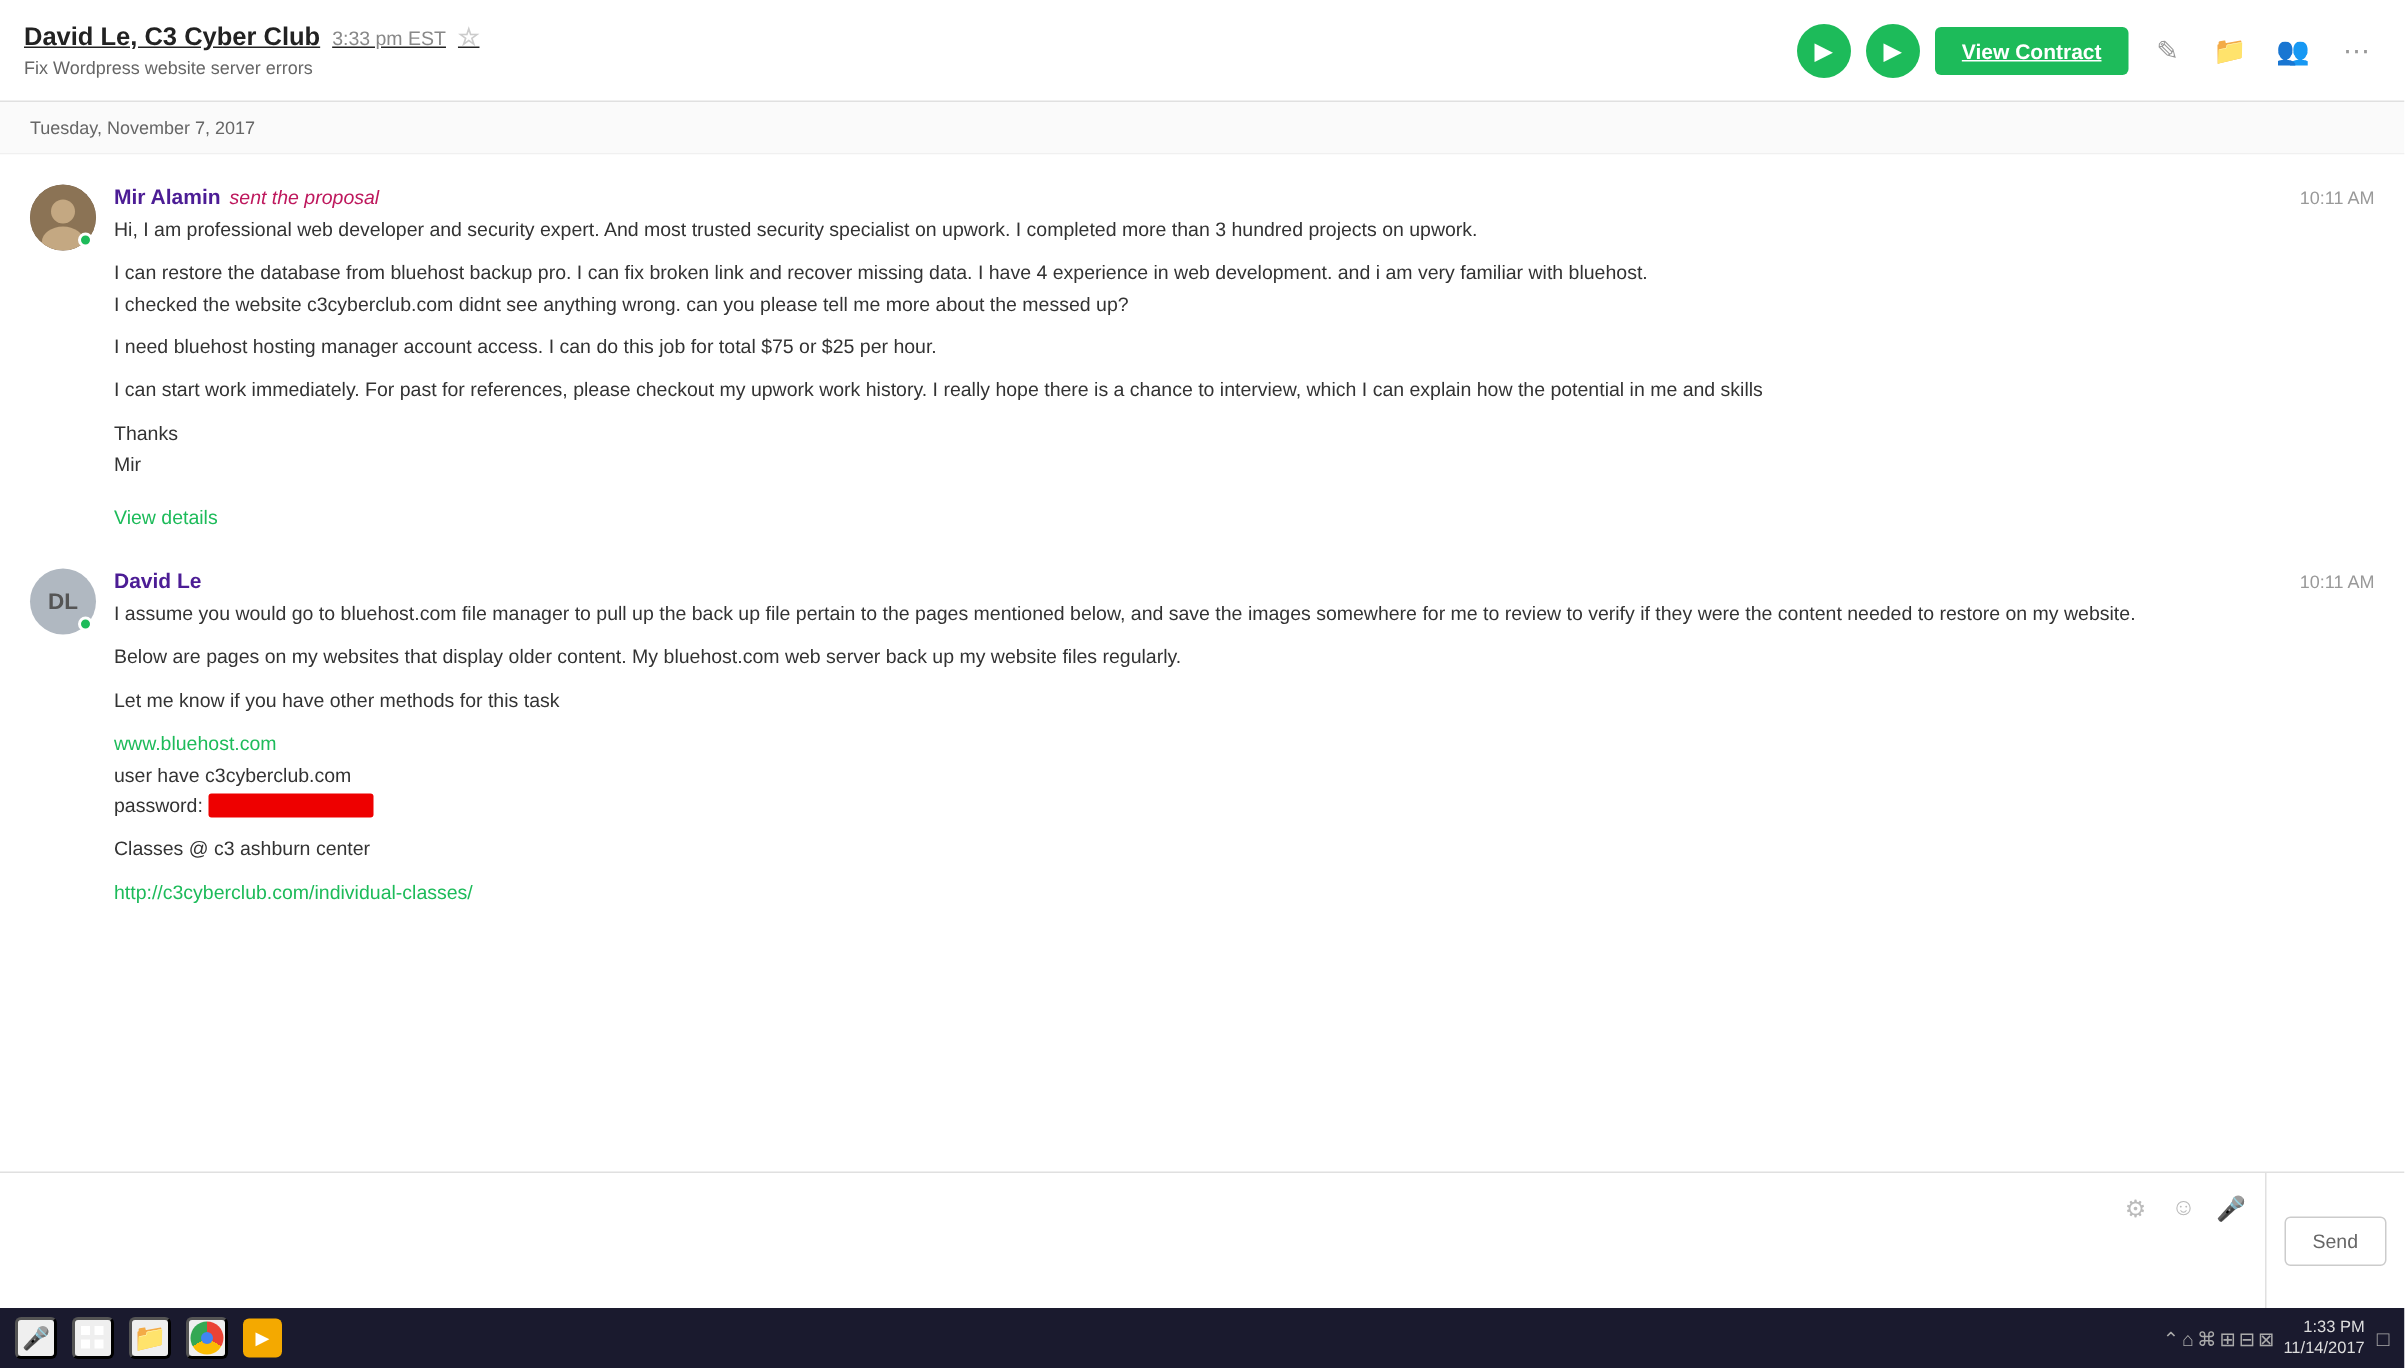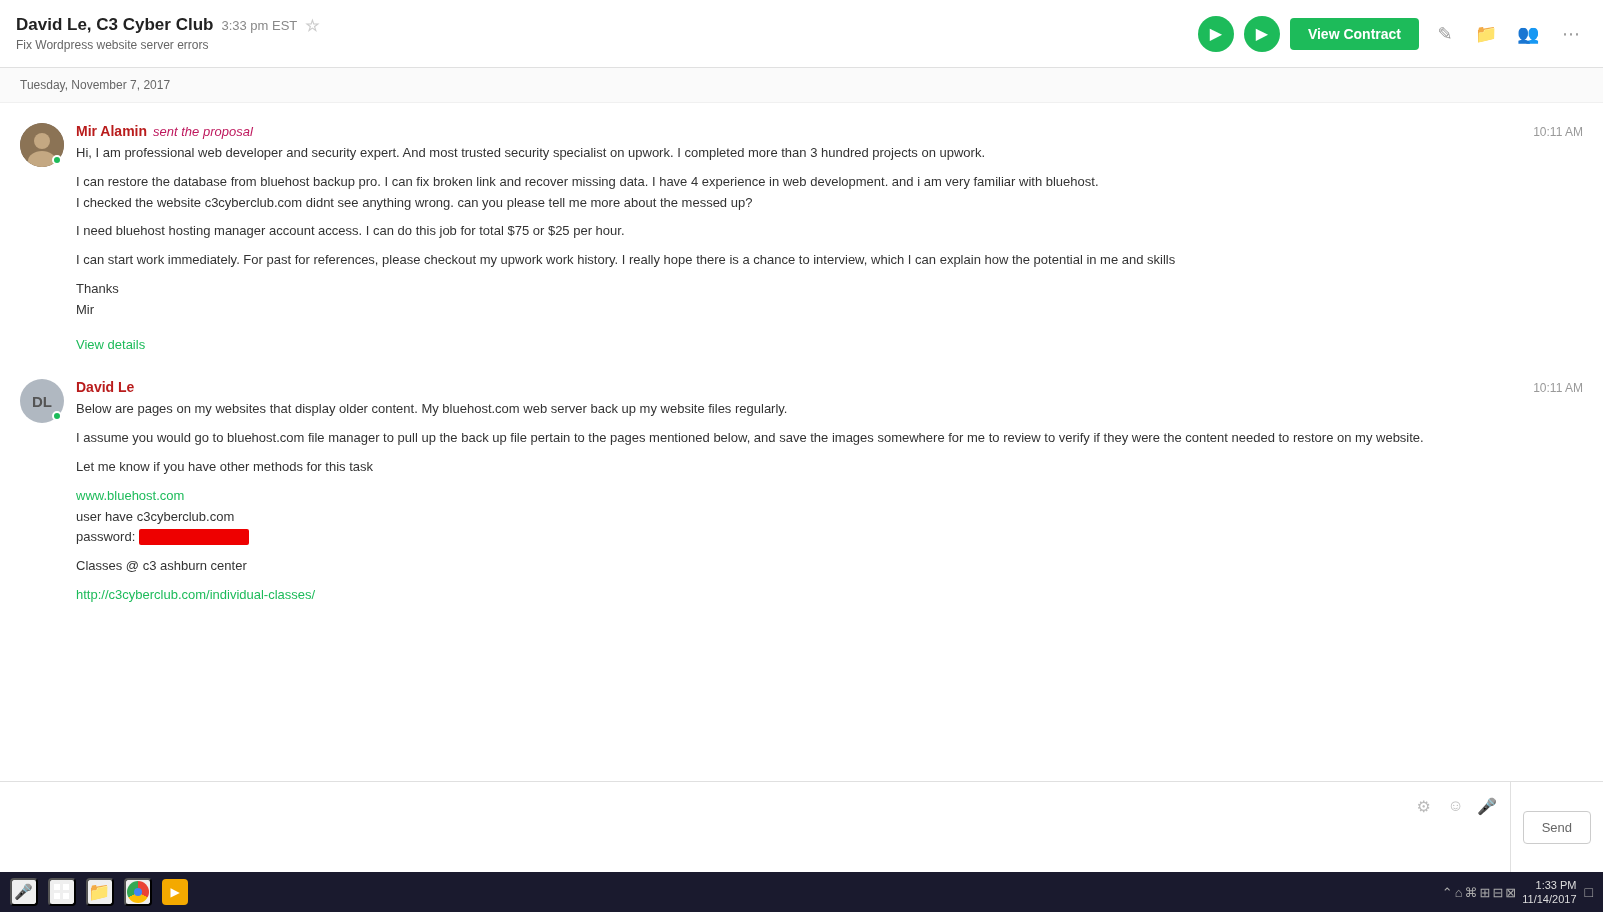--- a/index.html
+++ b/index.html
@@ -9,31 +9,31 @@
     .header {
       display: flex;
       align-items: center;
       justify-content: space-between;
       padding: 8px 16px;
       border-bottom: 1px solid #e0e0e0;
       background: #fff;
       min-height: 68px;
     }
     .header-left { display: flex; flex-direction: column; }
-    .header-title { display: flex; align-items: center; gap: 8px; font-size: 17px; font-weight: 600; color: #222; }
+    .header-title { display: flex; align-items: center; gap: 8px; font-size: 17px; font-weight: 600; color: #222; text-decoration: underline; }
     .header-subtitle { font-size: 12px; color: #666; margin-top: 3px; }
     .star-icon { color: #ccc; font-size: 16px; cursor: pointer; }
     .header-right { display: flex; align-items: center; gap: 10px; }
     .btn-green-circle {
       width: 36px; height: 36px; border-radius: 50%; background: #1dbb5a; border: none;
       display: flex; align-items: center; justify-content: center; cursor: pointer; color: #fff; font-size: 16px;
     }
     .btn-view-contract {
       background: #1dbb5a; color: #fff; border: none; border-radius: 4px;
-      padding: 8px 18px; font-size: 14px; font-weight: 600; cursor: pointer;
+      padding: 8px 18px; font-size: 14px; font-weight: 600; cursor: pointer; text-decoration: underline;
     }
     .btn-icon-gray {
       width: 32px; height: 32px; background: transparent; border: none; cursor: pointer;
       display: flex; align-items: center; justify-content: center; color: #999; font-size: 18px;
     }
 
     
     .date-separator {
       text-align: left;
       padding: 10px 20px;
@@ -64,21 +64,21 @@
       display: flex; align-items: center; justify-content: center;
       font-size: 14px; font-weight: 700; color: #fff; overflow: hidden;
     }
     .online-dot {
       position: absolute; bottom: 2px; right: 2px;
       width: 10px; height: 10px; border-radius: 50%; background: #1dbb5a; border: 2px solid #fff;
     }
 
     .message-body { flex: 1; }
     .message-header { display: flex; align-items: baseline; gap: 6px; margin-bottom: 4px; }
-    .sender-name { font-weight: 700; font-size: 14px; color: #b91c1c; }
+    .sender-name { font-weight: 700; font-size: 14px; color: #4c1d95; }
     .proposal-text { font-style: italic; color: #be185d; font-size: 13px; }
     .message-time { margin-left: auto; font-size: 12px; color: #999; white-space: nowrap; }
 
     .message-content { font-size: 13px; color: #333; line-height: 1.6; }
     .message-content p { margin-bottom: 8px; }
     .message-content p:last-child { margin-bottom: 0; }
     .view-details-link { color: #1dbb5a; cursor: pointer; text-decoration: none; font-size: 13px; display: inline-block; margin-top: 6px; }
     .link-green { color: #1dbb5a; cursor: pointer; text-decoration: none; }
     .password-redacted {
       background: #e00; color: #e00; border-radius: 2px; font-size: 12px;
@@ -218,22 +218,22 @@
         DL
       </div>
       <div class="online-dot"></div>
     </div>
     <div class="message-body">
       <div class="message-header">
         <span class="sender-name">David Le</span>
         <span class="message-time">10:11 AM</span>
       </div>
       <div class="message-content">
+        <p>I assume you would go to bluehost.com file manager to pull up the back up file pertain to the pages mentioned below, and save the images somewhere for me to review to verify if they were the content needed to restore on my website.</p>
         <p>Below are pages on my websites that display older content. My bluehost.com web server back up my website files regularly.</p>
-        <p>I assume you would go to bluehost.com file manager to pull up the back up file pertain to the pages mentioned below, and save the images somewhere for me to review to verify if they were the content needed to restore on my website.</p>
         <p>Let me know if you have other methods for this task</p>
         <p>
           <a class="link-green">www.bluehost.com</a><br>
           <span>user have c3cyberclub.com</span><br>
           <span>password: </span><span class="password-redacted">●●●●●●●●●●●</span>
         </p>
         <p>Classes @ c3 ashburn center</p>
         <p>
           <a class="link-green">http://c3cyberclub.com/individual-classes/</a>
         </p>

